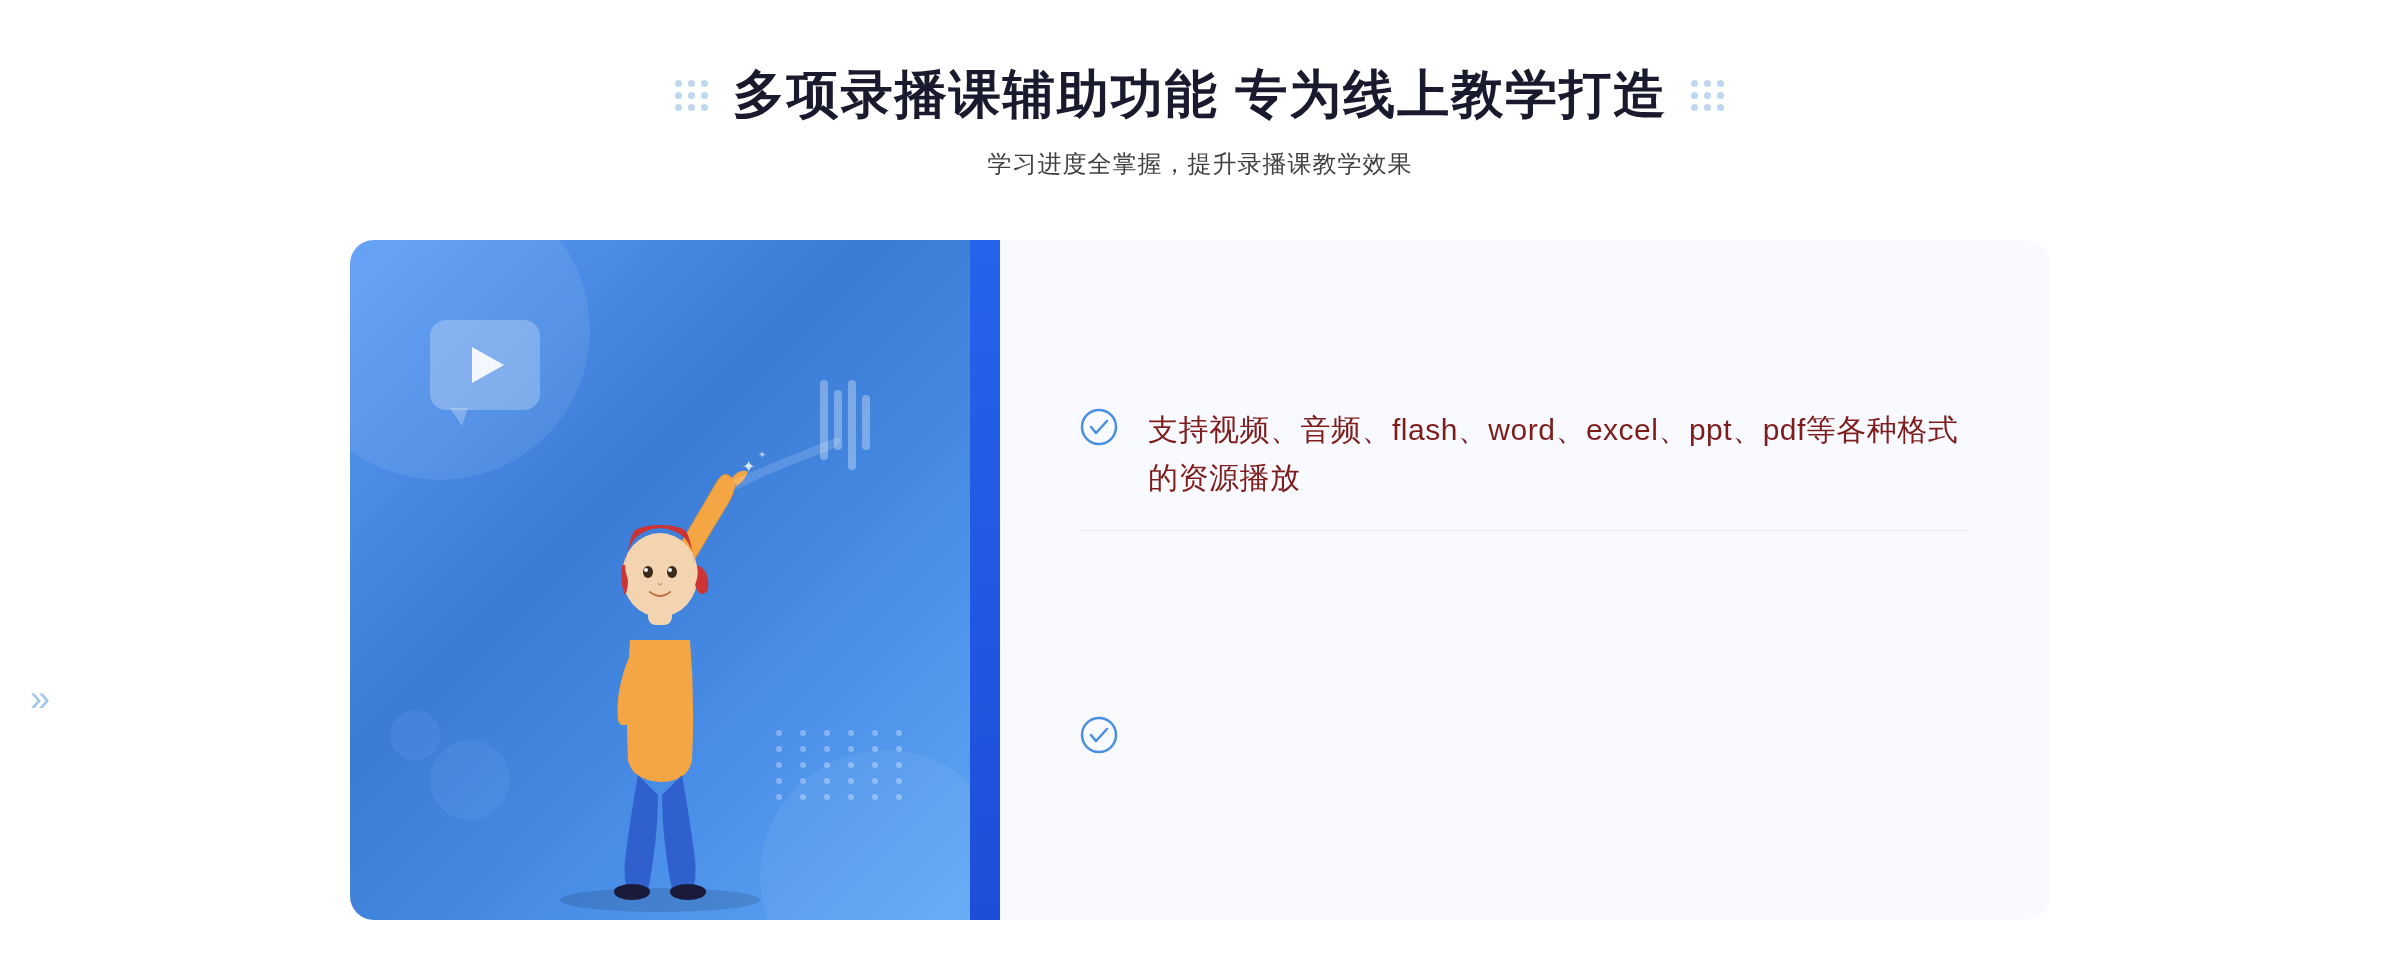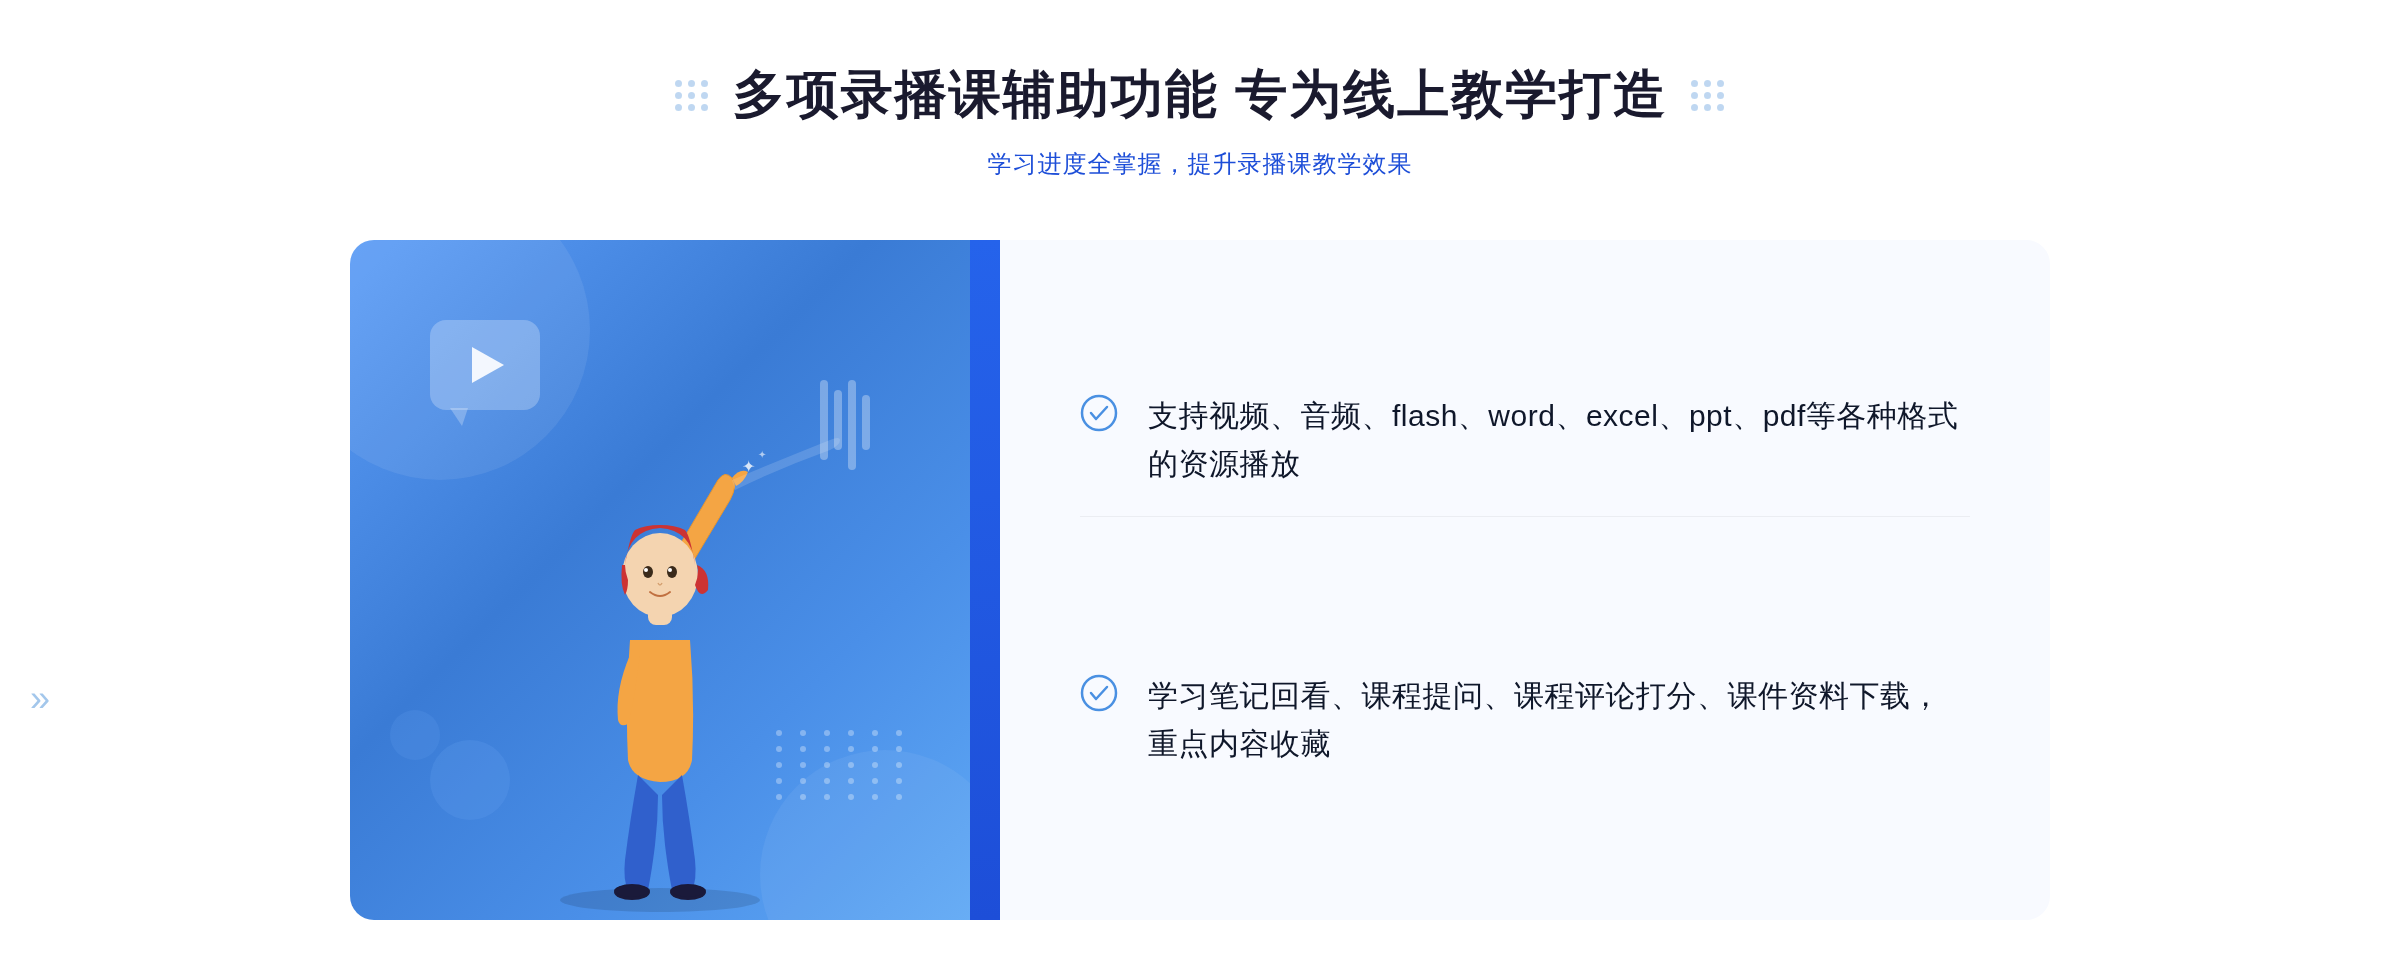--- a/index.html
+++ b/index.html
@@ -65,21 +65,21 @@
 
     .main-title {
       font-size: 52px;
       font-weight: 700;
       color: #1a1a2e;
       letter-spacing: 2px;
     }
 
     .subtitle {
       font-size: 24px;
-      color: #1d4ed8;
+      color: #404040;
       letter-spacing: 1px;
       text-align: center;
     }
 
     .content-area {
       display: flex;
       align-items: stretch;
       gap: 0;
       width: 1700px;
       position: relative;
@@ -220,21 +220,21 @@
 
     .check-icon {
       width: 38px;
       height: 38px;
       flex-shrink: 0;
       margin-top: 2px;
     }
 
     .feature-text {
       font-size: 30px;
-      color: #0f172a;
+      color: #7f1d1d;
       line-height: 1.6;
       letter-spacing: 0.5px;
     }
 
     
     .left-chevron {
       position: absolute;
       left: 30px;
       bottom: 280px;
       display: flex;
@@ -438,21 +438,20 @@
         </svg>
         <span class="feature-text">支持视频、音频、flash、word、excel、ppt、pdf等各种格式的资源播放</span>
       </div>
 
 
       <div class="feature-item">
         <svg class="check-icon" viewBox="0 0 38 38" xmlns="http://www.w3.org/2000/svg">
           <circle cx="19" cy="19" r="17" fill="none" stroke="#4a90e2" stroke-width="2.5"></circle>
           <polyline points="11,19 16,25 27,13" fill="none" stroke="#4a90e2" stroke-width="2.5" stroke-linecap="round" stroke-linejoin="round"></polyline>
         </svg>
-        <span class="feature-text">学习笔记回看、课程提问、课程评论打分、课件资料下载，重点内容收藏</span>
       </div>
 
 
     </div>
 
   </div>
 
   <div class="left-chevron">
     <span class="chevron-item">»</span>
   </div>

